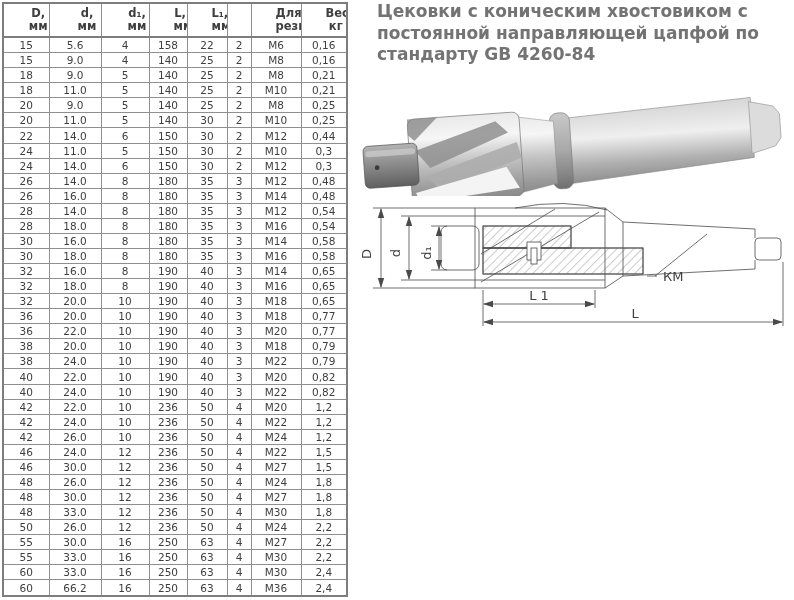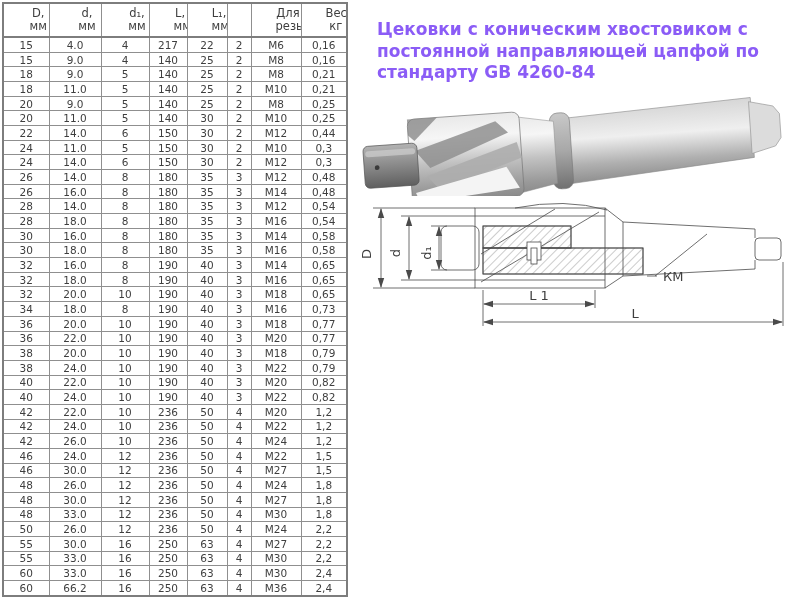--- a/index.html
+++ b/index.html
@@ -16,33 +16,33 @@
     border:2px solid #7d7d7d;
   }
   .spec-table th,.spec-table td{
     border:1px solid #8f8f8f;
     text-align:center;vertical-align:middle;
     color:#3e3e3e;
     padding:0;
     overflow:hidden;white-space:nowrap;
   }
   .spec-table th{
-    font-size:11.5px;font-weight:400;
+    font-size:11.5px;font-weight:700;
     height:32px;
     border-bottom:2px solid #7d7d7d;
     white-space:normal;line-height:1.15;padding-left:24px;
   }
   .spec-table td{font-size:10.5px;}
   col.c1{width:46px}col.c2{width:52px}col.c3{width:48px}col.c4{width:38px}
   col.c5{width:40px}col.c6{width:24px}col.c7{width:50px}col.c8{width:46px}
 
   
   .title{
-    position:absolute;left:377px;top:19px;width:402px;
-    font-size:17px;font-weight:700;color:#8b5cf6;line-height:1.27;
+    position:absolute;left:377px;top:1px;width:402px;
+    font-size:17px;font-weight:700;color:#737373;line-height:1.27;
   }
   .photo-wrap{position:absolute;left:355px;top:84px;width:436px;height:112px;}
   .diagram-wrap{position:absolute;left:355px;top:196px;width:436px;height:136px;}
   svg{display:block}
 </style>
 </head>
 <body>
 
 <table class="spec-table">
   <colgroup>
@@ -63,23 +63,23 @@
         <th>L, мм</th>
         <th>L₁, мм</th>
         <th>КМ</th>
         <th>Для резьбы</th>
         <th>Вес, кг</th>
       </tr>
   </thead>
   <tbody id="tbody">
       <tr>
         <td>15</td>
-        <td>4.0</td>
-        <td>4</td>
-        <td>217</td>
+        <td>5.6</td>
+        <td>4</td>
+        <td>158</td>
         <td>22</td>
         <td>2</td>
         <td>М6</td>
         <td>0,16</td>
       </tr>
       <tr>
         <td>15</td>
         <td>9.0</td>
         <td>4</td>
         <td>140</td>
@@ -240,30 +240,20 @@
       </tr>
       <tr>
         <td>32</td>
         <td>20.0</td>
         <td>10</td>
         <td>190</td>
         <td>40</td>
         <td>3</td>
         <td>М18</td>
         <td>0,65</td>
-      </tr>
-      <tr>
-        <td>34</td>
-        <td>18.0</td>
-        <td>8</td>
-        <td>190</td>
-        <td>40</td>
-        <td>3</td>
-        <td>М16</td>
-        <td>0,73</td>
       </tr>
       <tr>
         <td>36</td>
         <td>20.0</td>
         <td>10</td>
         <td>190</td>
         <td>40</td>
         <td>3</td>
         <td>М18</td>
         <td>0,77</td>

